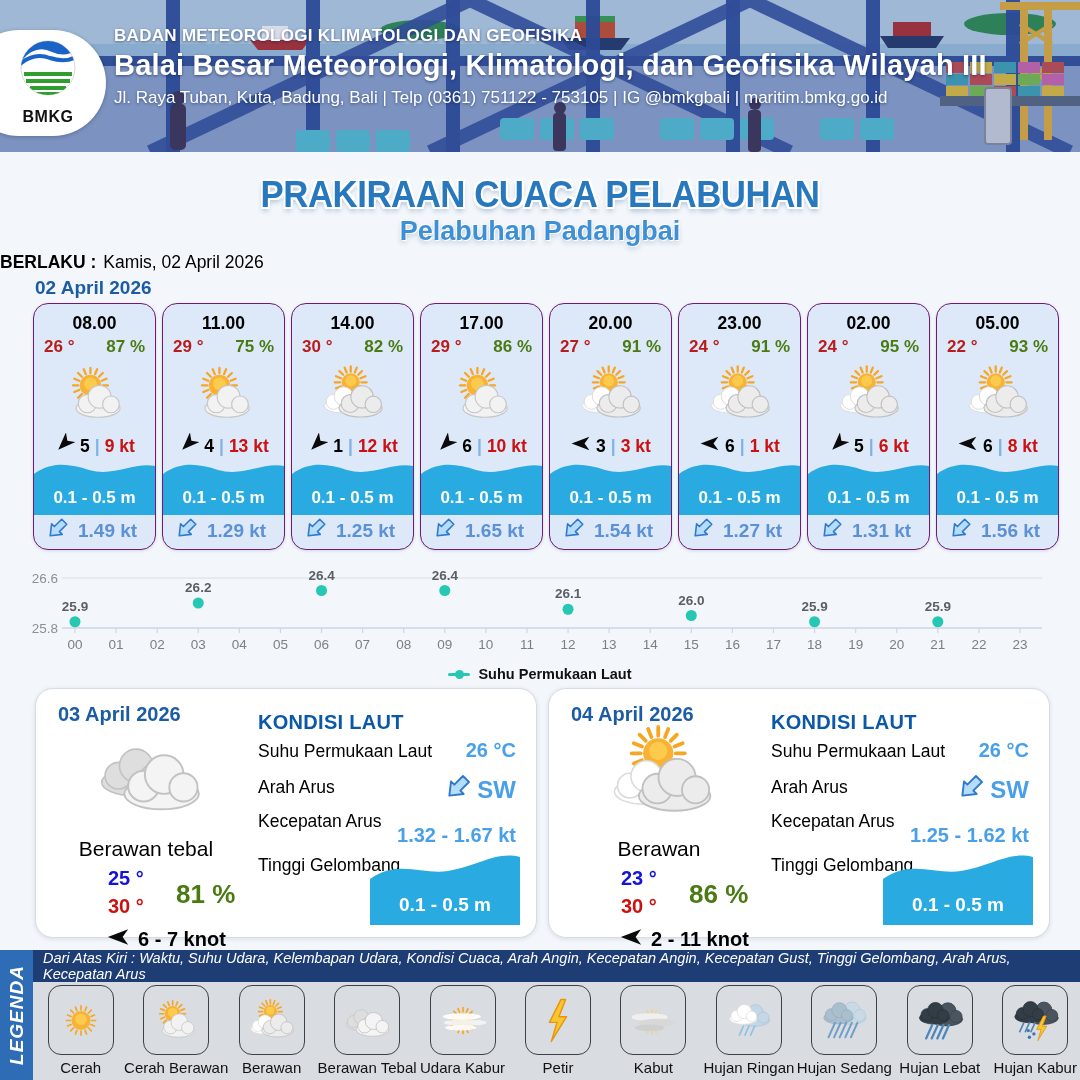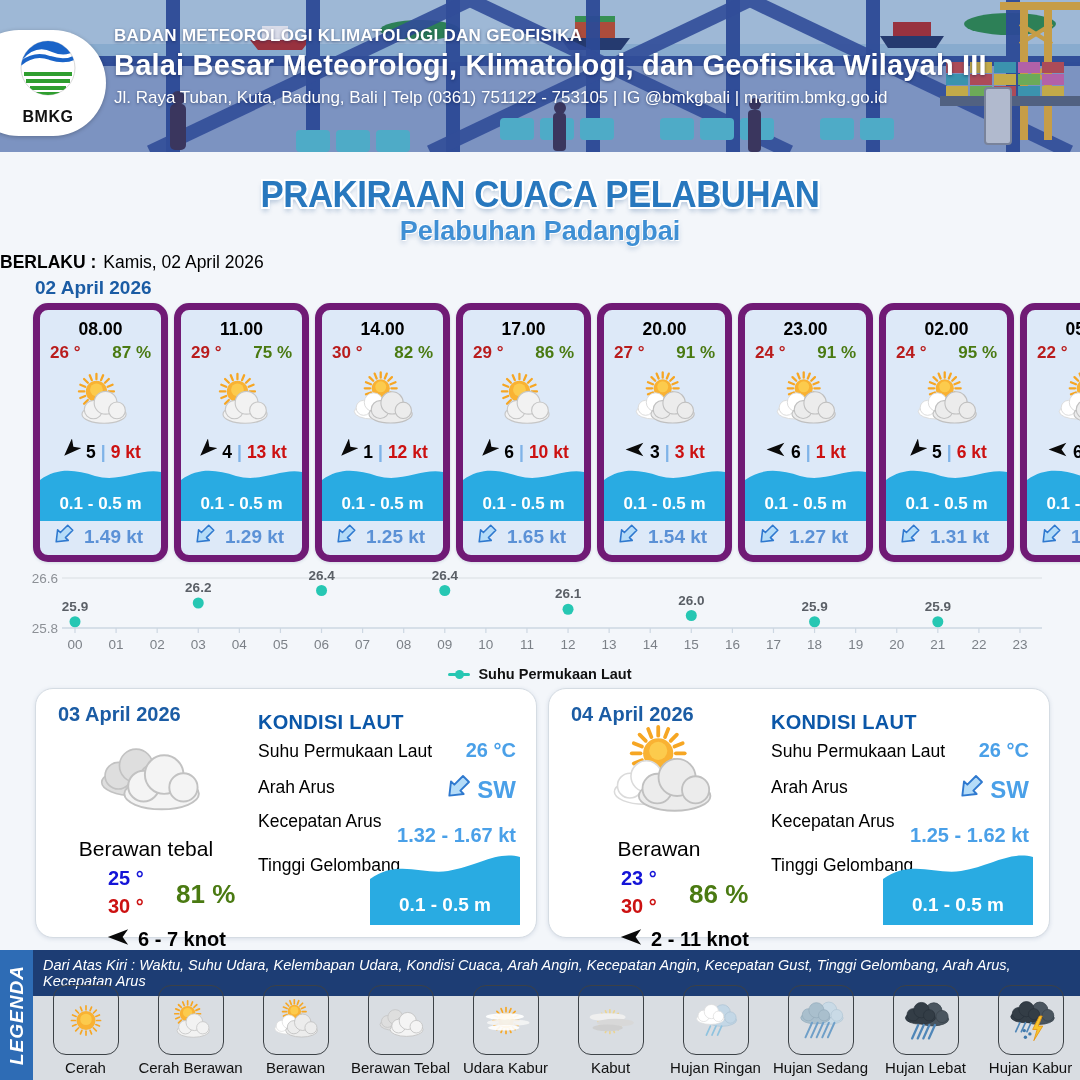--- a/index.html
+++ b/index.html
@@ -20,21 +20,21 @@
   .title-main{position:absolute;left:0;top:174px;width:1080px;text-align:center;font-size:37px;font-weight:bold;color:#2878be;letter-spacing:-.5px;transform:scaleX(.94);
     text-shadow:-2px -2px 0 #fff,2px -2px 0 #fff,-2px 2px 0 #fff,2px 2px 0 #fff,0 4px 6px rgba(30,80,140,.35);}
   .title-sub{position:absolute;left:0;top:216px;width:1080px;text-align:center;font-size:27px;font-weight:bold;color:#3f8fd4;
     text-shadow:-1px -1px 0 #fff,1px 1px 0 #fff,0 3px 5px rgba(30,80,140,.25);}
   .valid-row{position:absolute;left:0;top:252px;width:1080px;display:flex;justify-content:flex-start;gap:92px;font-size:17.5px;color:#000;}
   .valid-row b{font-weight:bold;margin-right:7px;}
 
   
   .day1-date{position:absolute;left:35px;top:277px;font-size:19px;font-weight:bold;color:#1b5ca4;}
   .cards-row{position:absolute;left:33px;top:303px;width:1016px;display:flex;gap:6px;}
-  .fcard{position:relative;width:121px;height:245px;flex:0 0 121px;background:#dde9f8;border:7px solid #701a75;border-radius:15px;overflow:hidden;box-shadow:0 1px 3px rgba(60,90,130,.18);}
+  .fcard{position:relative;width:121px;height:245px;flex:0 0 121px;background:#dde9f8;border:1px solid #701a75;border-radius:15px;overflow:hidden;box-shadow:0 1px 3px rgba(60,90,130,.18);}
   .fc-time{margin-top:9px;text-align:center;font-size:17.5px;font-weight:bold;color:#000;}
   .fc-row{display:flex;justify-content:space-between;padding:3px 10px 0 10px;font-size:17px;font-weight:bold;}
   .fc-temp{color:#b91c1c;}
   .fc-hum{color:#4a7a12;}
   .fc-icon{height:70px;display:flex;align-items:center;justify-content:center;margin-top:2px;}
   .fc-wind{display:flex;align-items:center;justify-content:center;gap:5px;font-size:17.5px;font-weight:bold;margin-top:4px;}
   .fc-ws{color:#000;}
   .fc-sep{color:#7fb3e8;font-weight:bold;}
   .fc-gust{color:#cc1111;}
   .fc-wave{position:absolute;left:0;bottom:34px;width:121px;height:58px;}
@@ -66,21 +66,21 @@
   .sea-dir{top:82px;font-size:24px;display:flex;align-items:center;gap:3px;}
   .sea-spd{top:135px;font-size:20px;}
   .sea-wave{position:absolute;right:16px;bottom:12px;width:150px;height:76px;}
   .sea-wave svg{position:absolute;left:0;top:0;}
   .sea-wave span{position:absolute;left:0;bottom:9px;width:100%;text-align:center;color:#fff;font-size:19px;font-weight:bold;}
 
   
   .legendbar{position:absolute;left:0;top:950px;width:1080px;height:130px;background:#d9dde2;}
   .legend-strip{position:absolute;left:0;top:0;width:33px;height:130px;background:#2e6cb5;}
   .legend-strip span{position:absolute;left:50%;top:50%;transform:translate(-50%,-50%) rotate(-90deg);color:#fff;font-weight:bold;font-style:italic;font-size:19px;letter-spacing:1px;white-space:nowrap;}
-  .legend-desc{position:absolute;left:33px;top:0;width:1047px;height:46px;background:#1d3d74;color:#fff;font-style:italic;font-size:14.5px;display:flex;align-items:center;padding-left:10px;box-sizing:border-box;}
+  .legend-desc{position:absolute;left:33px;top:0;width:1047px;height:32px;background:#1d3d74;color:#fff;font-style:italic;font-size:14.5px;display:flex;align-items:center;padding-left:10px;box-sizing:border-box;}
   .legend-items{position:absolute;left:33px;top:30px;width:1050px;height:100px;display:flex;justify-content:space-around;align-items:flex-start;padding-top:5px;box-sizing:border-box;}
   .legend-item{width:92px;display:flex;flex-direction:column;align-items:center;}
   .li-box{width:64px;height:68px;border:1.5px solid #3c4146;border-radius:13px;display:flex;align-items:center;justify-content:center;}
   .li-label{margin-top:4px;font-size:15px;color:#111;white-space:nowrap;}
 </style>
 </head>
 <body>
 
 <div class="page">
 
@@ -1010,20 +1010,30 @@
               <ellipse cx="48" cy="33" rx="34" ry="6" fill="#ffffff" opacity="0.92"></ellipse>
               <ellipse cx="54" cy="44" rx="38" ry="6" fill="#f4f4f4" opacity="0.92"></ellipse>
               <ellipse cx="46" cy="53" rx="28" ry="5" fill="#ffffff" opacity="0.9"></ellipse>
             </svg>
           </div>
           <div class="li-label">Udara Kabur</div>
         </div>
         <div class="legend-item">
           <div class="li-box">
             <svg width="56" height="45" viewBox="0 0 100 80">
+              <g transform="translate(50,40) scale(1.7)">
+                <polygon points="3,-22 -9,2 -1,2 -7,22 9,-4 1,-4 8,-22" fill="#f8c62e" stroke="#e79410" stroke-width="1.5" stroke-linejoin="round"></polygon>
+              </g>
+            </svg>
+          </div>
+          <div class="li-label">Petir</div>
+        </div>
+        <div class="legend-item">
+          <div class="li-box">
+            <svg width="56" height="45" viewBox="0 0 100 80">
               <line x1="62.0" y1="42.0" x2="69.0" y2="42.0" stroke="#ecd490" stroke-width="3" stroke-linecap="round"></line>
               <line x1="60.9" y1="47.4" x2="67.4" y2="50.0" stroke="#ecd490" stroke-width="3" stroke-linecap="round"></line>
               <line x1="57.9" y1="51.9" x2="62.8" y2="56.8" stroke="#ecd490" stroke-width="3" stroke-linecap="round"></line>
               <line x1="53.4" y1="54.9" x2="56.0" y2="61.4" stroke="#ecd490" stroke-width="3" stroke-linecap="round"></line>
               <line x1="48.0" y1="56.0" x2="48.0" y2="63.0" stroke="#ecd490" stroke-width="3" stroke-linecap="round"></line>
               <line x1="42.6" y1="54.9" x2="40.0" y2="61.4" stroke="#ecd490" stroke-width="3" stroke-linecap="round"></line>
               <line x1="38.1" y1="51.9" x2="33.2" y2="56.8" stroke="#ecd490" stroke-width="3" stroke-linecap="round"></line>
               <line x1="35.1" y1="47.4" x2="28.6" y2="50.0" stroke="#ecd490" stroke-width="3" stroke-linecap="round"></line>
               <line x1="34.0" y1="42.0" x2="27.0" y2="42.0" stroke="#ecd490" stroke-width="3" stroke-linecap="round"></line>
               <line x1="35.1" y1="36.6" x2="28.6" y2="34.0" stroke="#ecd490" stroke-width="3" stroke-linecap="round"></line>

